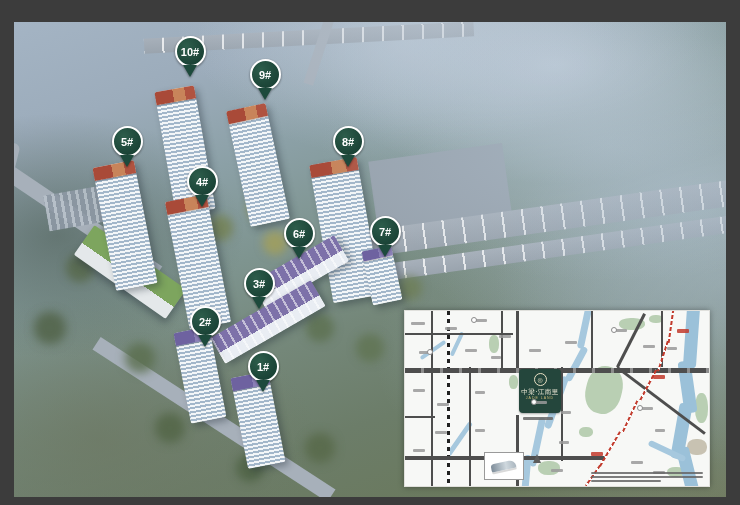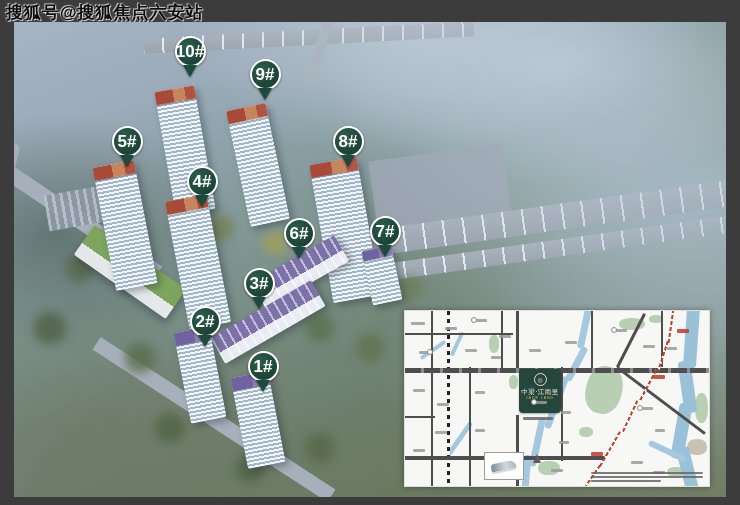--- a/index.html
+++ b/index.html
@@ -35,21 +35,21 @@
   .slab{background:
       repeating-linear-gradient(90deg, rgba(255,255,255,.55) 0 2px, transparent 2px 9px),
       linear-gradient(180deg,#7d71a9 0 58%,#e9edf3 58%);}
   .greenroof{background:linear-gradient(180deg,#7da55e 0 62%,#e4e8ea 62%);}
   
   .pin{position:absolute;width:34px;height:44px;margin-left:-17px;margin-top:-44px;z-index:60;
        filter:drop-shadow(0 1px 1px rgba(0,0,0,.45));}
   .pin-head{width:27px;height:27px;margin:0 auto;border-radius:50%;border:2px solid #fff;
        background:radial-gradient(circle at 35% 30%, #2d5d4b, #1b4437 70%);
        display:flex;align-items:center;justify-content:center;}
-  .pin-head span{color:#fff;font-weight:bold;font-size:17px;letter-spacing:0;}
+  .pin-head span{color:#fff;font-weight:bold;font-size:11px;letter-spacing:0;}
   .pin-tip{width:0;height:0;margin:-2px auto 0;border-left:7px solid transparent;
        border-right:7px solid transparent;border-top:12px solid #1d4a3c;}
   
   .map{position:absolute;left:390px;top:288px;width:304px;height:175px;background:#f7f8f6;
        border:1px solid #e0e0dc;box-shadow:0 0 6px rgba(0,0,0,.35);overflow:hidden;z-index:70;}
   .hr,.vr{position:absolute;background:#4e4e4e;}
   .hr.main{background:repeating-linear-gradient(90deg,#4e4e4e 0 16px,#8d8d8d 16px 19px);}
   .vr.rail{background:repeating-linear-gradient(180deg,#222 0 4px,#fff 4px 8px);}
   .riv{position:absolute;background:#a6c8de;border-radius:4px;}
   .riv.big{background:#9bc1d9;}
@@ -78,21 +78,20 @@
     background:
       radial-gradient(430px 200px at 84% 26%, rgba(178,194,208,.5), transparent 68%),
       radial-gradient(330px 260px at 100% 55%, rgba(168,186,200,.45), transparent 70%),
       radial-gradient(380px 150px at 60% 2%, rgba(186,199,212,.5), transparent 70%);}
 </style>
 </head>
 <body>
 
 <div id="canvas">
 
-  <div class="watermark">搜狐号@搜狐焦点六安站</div>
 
   <div class="photo">
 
     <div class="road dashes" style="left:130px;top:8px;width:330px;height:15px;transform:rotate(-3deg);"></div>
     <div class="road" style="left:300px;top:-6px;width:10px;height:70px;transform:rotate(18deg);"></div>
     <div class="lot" style="left:360px;top:130px;width:135px;height:92px;transform:rotate(-8deg);"></div>
     <div class="road dashes" style="left:330px;top:182px;width:430px;height:26px;transform:rotate(-8deg);"></div>
     <div class="road dashes" style="left:370px;top:214px;width:400px;height:17px;transform:rotate(-8deg);"></div>
     <div class="road" style="left:-30px;top:190px;width:190px;height:16px;transform:rotate(34deg);"></div>
     <div class="road" style="left:-16px;top:120px;width:12px;height:90px;transform:rotate(14deg);border-radius:8px;"></div>

